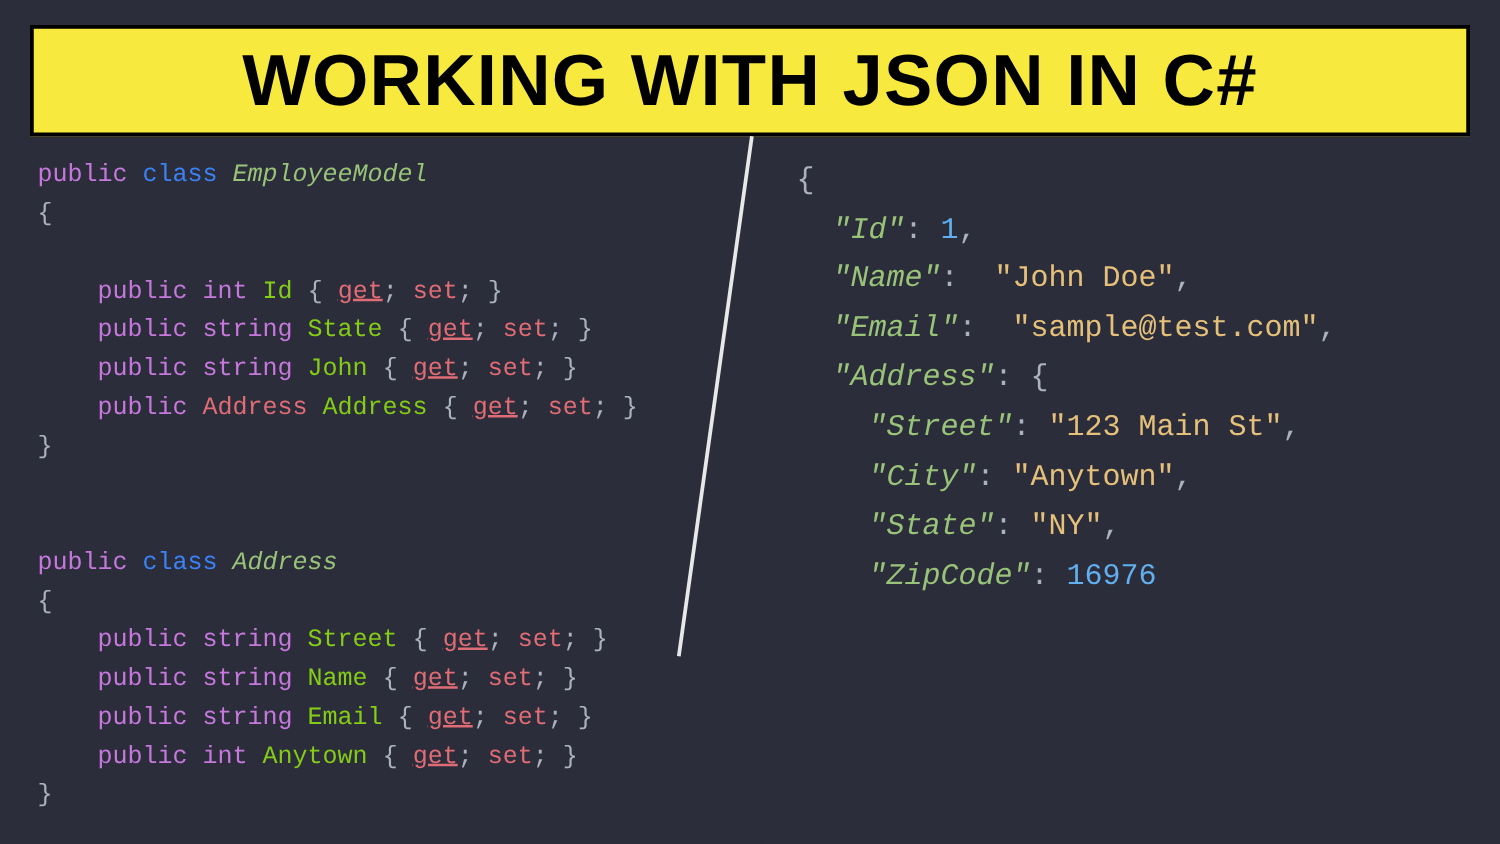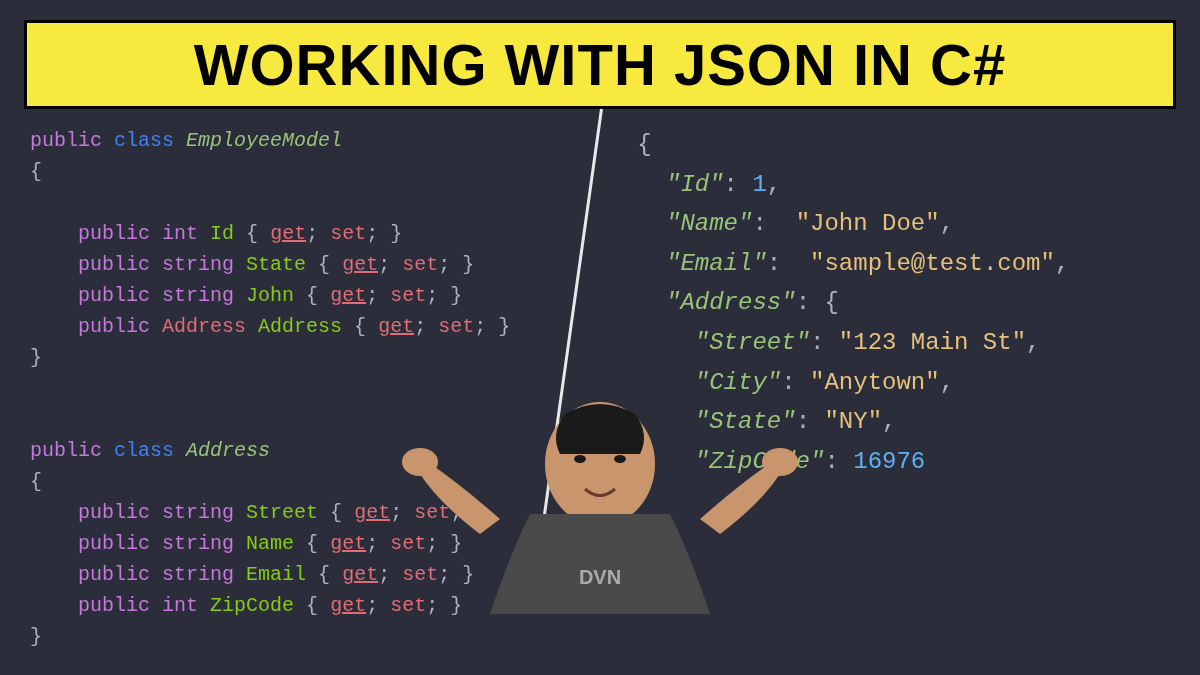--- a/index.html
+++ b/index.html
@@ -95,45 +95,29 @@
     <span class="kw-public">public</span> <span class="kw-type">string</span> <span class="prop-name">John</span> <span class="brace">{</span> <span class="get">get</span><span class="punct">;</span> <span class="set">set</span><span class="punct">;</span> <span class="brace">}</span>
     <span class="kw-public">public</span> <span class="addr-type">Address</span> <span class="prop-name">Address</span> <span class="brace">{</span> <span class="get">get</span><span class="punct">;</span> <span class="set">set</span><span class="punct">;</span> <span class="brace">}</span>
 <span class="brace">}</span>
 
 
 <span class="kw-public">public</span> <span class="kw-class">class</span> <span class="cls-name">Address</span>
 <span class="brace">{</span>
     <span class="kw-public">public</span> <span class="kw-type">string</span> <span class="prop-name">Street</span> <span class="brace">{</span> <span class="get">get</span><span class="punct">;</span> <span class="set">set</span><span class="punct">;</span> <span class="brace">}</span>
     <span class="kw-public">public</span> <span class="kw-type">string</span> <span class="prop-name">Name</span> <span class="brace">{</span> <span class="get">get</span><span class="punct">;</span> <span class="set">set</span><span class="punct">;</span> <span class="brace">}</span>
     <span class="kw-public">public</span> <span class="kw-type">string</span> <span class="prop-name">Email</span> <span class="brace">{</span> <span class="get">get</span><span class="punct">;</span> <span class="set">set</span><span class="punct">;</span> <span class="brace">}</span>
-    <span class="kw-public">public</span> <span class="kw-type">int</span> <span class="prop-name">ZipCode</span> <span class="brace">{</span> <span class="get">get</span><span class="punct">;</span> <span class="set">set</span><span class="punct">;</span> <span class="brace">}</span>
+    <span class="kw-public">public</span> <span class="kw-type">int</span> <span class="prop-name">Anytown</span> <span class="brace">{</span> <span class="get">get</span><span class="punct">;</span> <span class="set">set</span><span class="punct">;</span> <span class="brace">}</span>
 <span class="brace">}</span></div>
   </div>
 
   <div class="right-col">
     <div class="code-block"><span class="brace">{</span>
   <span class="json-key">"Id"</span><span class="json-colon">:</span> <span class="json-num">1</span><span class="punct">,</span>
   <span class="json-key">"Name"</span><span class="json-colon">:</span>  <span class="json-str">"John Doe"</span><span class="punct">,</span>
   <span class="json-key">"Email"</span><span class="json-colon">:</span>  <span class="json-str">"sample@test.com"</span><span class="punct">,</span>
   <span class="json-key">"Address"</span><span class="json-colon">:</span> <span class="brace">{</span>
     <span class="json-key">"Street"</span><span class="json-colon">:</span> <span class="json-str">"123 Main St"</span><span class="punct">,</span>
     <span class="json-key">"City"</span><span class="json-colon">:</span> <span class="json-str">"Anytown"</span><span class="punct">,</span>
     <span class="json-key">"State"</span><span class="json-colon">:</span> <span class="json-str">"NY"</span><span class="punct">,</span>
     <span class="json-key">"ZipCode"</span><span class="json-colon">:</span> <span class="json-num">16976</span></div>
   </div>
 
-  <div class="person">
-    <svg class="person-svg" viewBox="0 0 420 300">
-
-      <ellipse cx="210" cy="110" rx="55" ry="62" fill="#c8956d"></ellipse>
-      <path d="M 140 160 Q 120 200 100 260 L 320 260 Q 300 200 280 160 Z" fill="#4a4a4a"></path>
-      <path d="M 90 180 Q 50 150 30 120 Q 25 110 38 108 Q 70 130 110 165 Z" fill="#c8956d"></path>
-      <path d="M 330 180 Q 370 150 390 120 Q 395 110 382 108 Q 350 130 310 165 Z" fill="#c8956d"></path>
-      <ellipse cx="30" cy="108" rx="18" ry="14" fill="#c8956d"></ellipse>
-      <ellipse cx="390" cy="108" rx="18" ry="14" fill="#c8956d"></ellipse>
-      <path d="M 175 60 Q 210 40 245 60 Q 260 80 250 100 L 170 100 Q 160 80 175 60 Z" fill="#1a1a1a"></path>
-      <ellipse cx="190" cy="105" rx="6" ry="4" fill="#1a1a1a"></ellipse>
-      <ellipse cx="230" cy="105" rx="6" ry="4" fill="#1a1a1a"></ellipse>
-      <path d="M 195 135 Q 210 148 225 135" stroke="#6b3d2e" stroke-width="3" fill="none"></path>
-      <text x="210" y="230" text-anchor="middle" fill="#aaa" font-family="Arial" font-size="20" font-weight="bold">DVN</text>
-    </svg>
-  </div>
 </div>
 
 </body></html>

